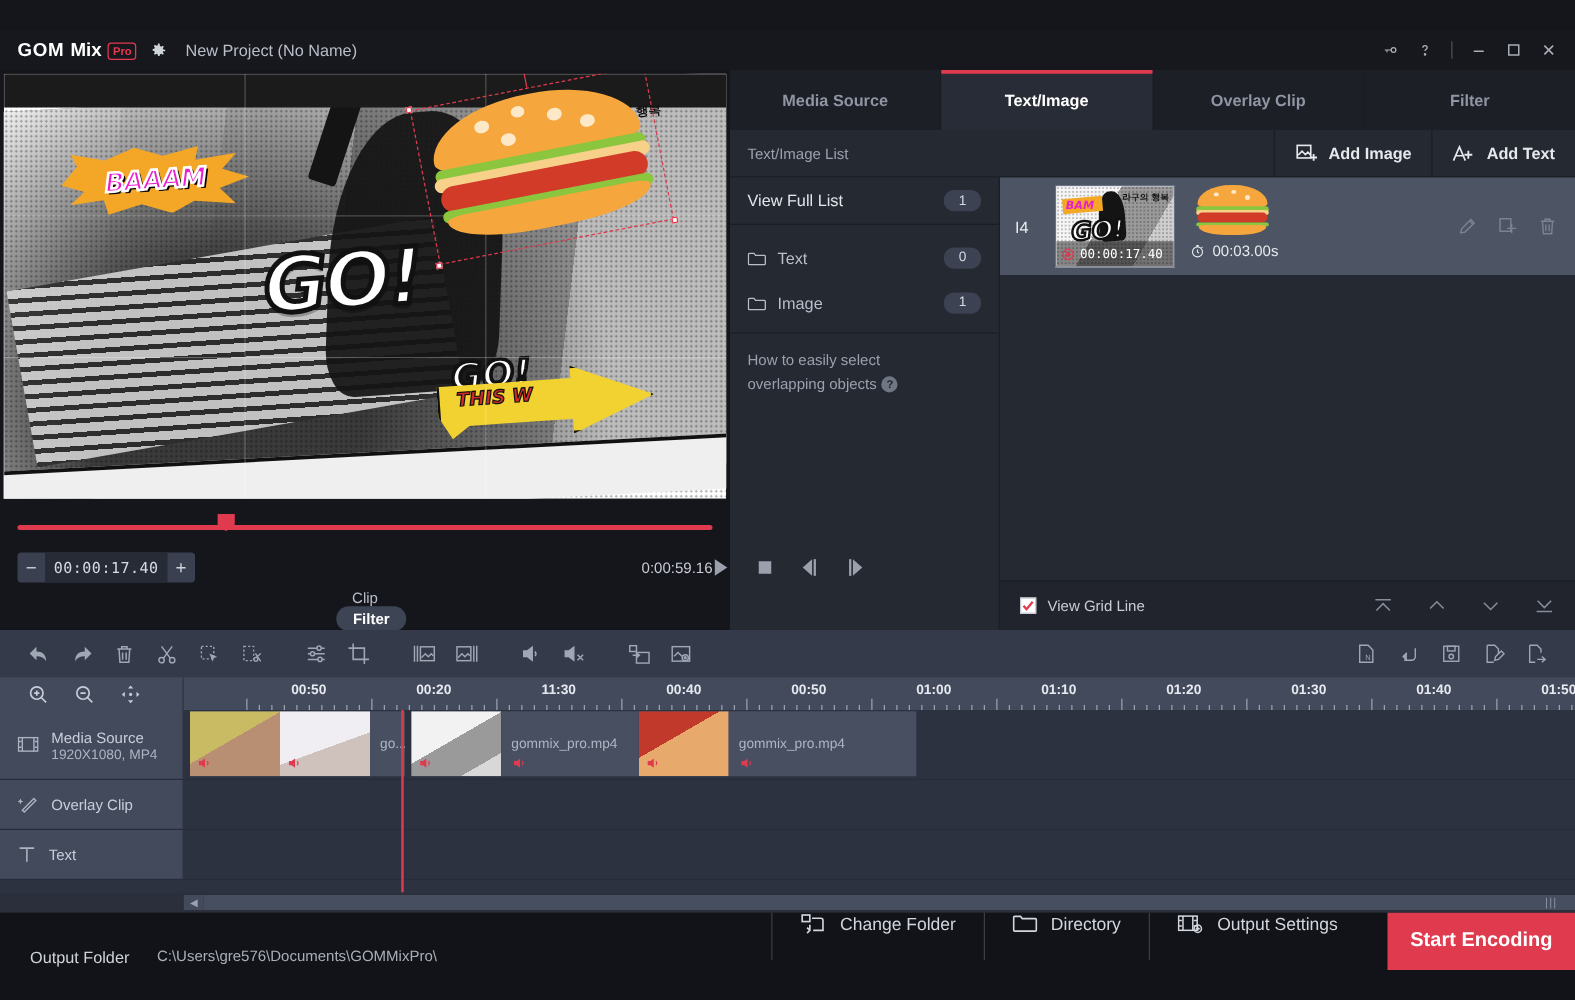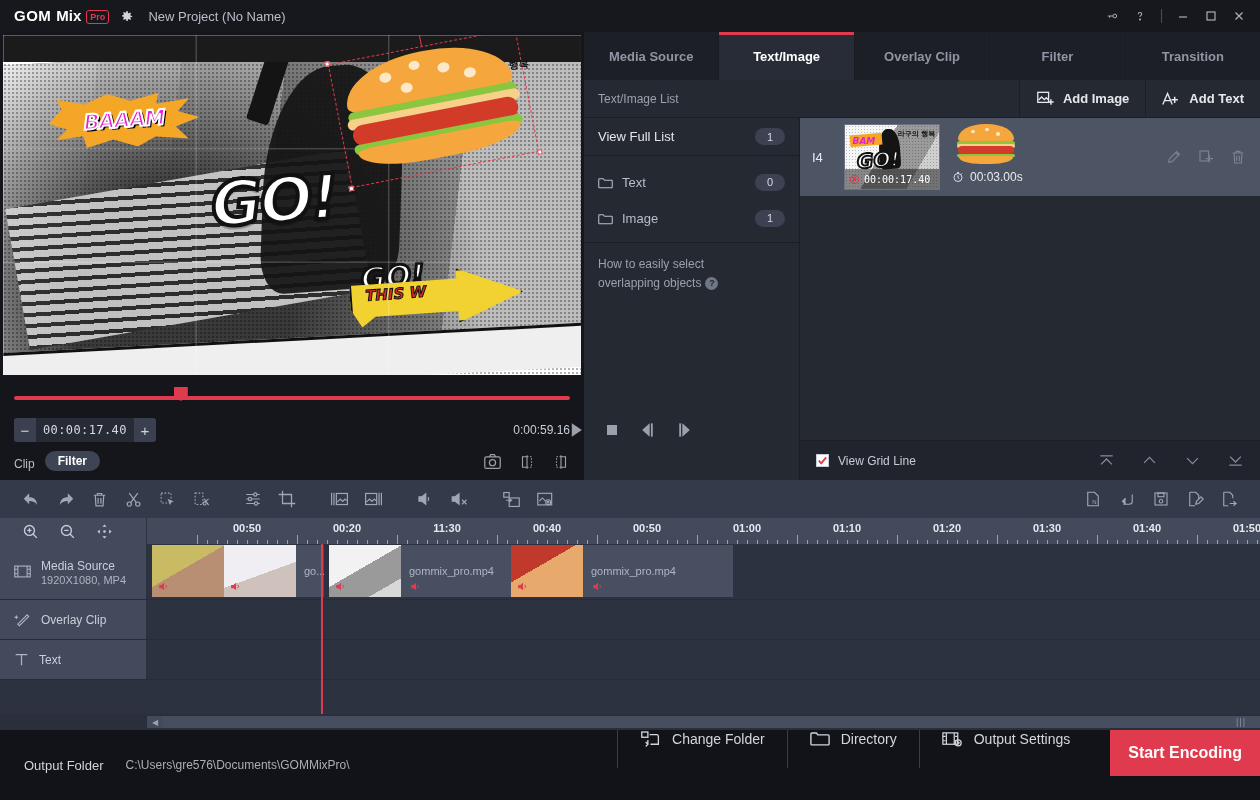--- a/index.html
+++ b/index.html
@@ -6,21 +6,21 @@
   html,body{ background:#14161b; }
   body{
     width:1260px; height:800px; overflow:hidden;
     font-family:"Liberation Sans", sans-serif;
     color:#c8ccd6; font-size:13px;
     -webkit-font-smoothing:antialiased;
   }
   .app{ width:1260px; height:800px; position:relative; display:flex; flex-direction:column; background:#14161b; }
 
   
-  .titlebar{ height:32px; background:#16181d; display:flex; align-items:center; padding:0 8px 0 14px; flex:0 0 32px; }
+  .titlebar{ height:32px; background:#16181d; display:flex; align-items:center; padding:0 8px 0 14px; flex:0 0 32px;margin-top:24px; }
   .logo{ display:flex; align-items:baseline; gap:5px; }
   .logo .gom{ font-weight:bold; font-size:15px; color:#ffffff; letter-spacing:.5px; }
   .logo .mix{ font-weight:bold; font-size:15px; color:#ffffff; }
   .logo .pro{ font-size:9px; font-weight:bold; color:#e8384f; border:1px solid #e8384f; border-radius:3px; padding:0 3px; line-height:12px; position:relative; top:-1px;}
   .gear{ margin-left:10px; color:#cfd3da; display:flex; align-items:center; }
   .proj-title{ margin-left:14px; color:#b9bec9; font-size:13px; }
   .tb-right{ margin-left:auto; display:flex; align-items:center; gap:2px; }
   .tb-btn{ width:26px; height:26px; display:flex; align-items:center; justify-content:center; color:#a9aeb8; }
   .tb-sep{ width:1px; height:14px; background:#4a4f59; margin:0 6px; }
 
@@ -110,21 +110,21 @@
   .seek-bar{ position:absolute; left:0; right:0; top:9px; height:4px; background:#e03a4e; border-radius:2px; }
   .seek-head{ position:absolute; top:0; left:30%; width:14px; height:14px; margin-left:-7px;
     background:#e03a4e; clip-path:polygon(0 0,100% 0,100% 62%,50% 100%,0 62%); }
   .tr-row{ display:flex; align-items:center; margin-top:6px; height:30px; }
   .time-spin{ display:flex; align-items:center; background:#3a4050; border-radius:3px; height:24px; overflow:hidden; }
   .time-spin .pm{ width:22px; height:24px; display:flex; align-items:center; justify-content:center; color:#cfd3da; font-size:15px; }
   .time-spin .val{ background:#262b36; color:#d6dae2; font-size:12px; padding:0 7px; line-height:24px; letter-spacing:.4px; font-family:"DejaVu Sans Mono", monospace;}
   .playbtns{ position:absolute; left:0; right:0; display:flex; justify-content:center; gap:16px; pointer-events:none; }
   .playbtns > *{ pointer-events:auto; }
   .total{ margin-left:auto; color:#c8ccd6; font-size:12px; }
-  .tr-row2{ display:flex; align-items:flex-end; margin-top:2px; height:24px; }
+  .tr-row2{ display:flex; align-items:center; margin-top:2px; height:24px;flex-direction:column; }
   .clip-lbl{ color:#b8bdc8; font-size:12px; }
   .proj-pill{ margin-left:10px; background:#3d4453; border-radius:11px; padding:3px 13px; color:#fff; font-size:12px; font-weight:bold; }
   .snapbtns{ margin-left:auto; display:flex; gap:16px; color:#9aa0ac; }
 
   
   .right{ width:676px; height:448px; background:#21242c; display:flex; flex-direction:column; }
   .tabs{ display:flex; height:48px; background:#21242c; }
   .tab{ flex:1; display:flex; align-items:center; justify-content:center; font-size:13px; font-weight:bold;
         color:#8f95a2; border-right:1px solid #191c22; background:#1c1f26; position:relative; }
   .tab:last-child{ border-right:none; }
@@ -368,21 +368,20 @@
         </div>
       </div>
     </div>
 
     <div class="right">
       <div class="tabs">
         <div class="tab">Media Source</div>
         <div class="tab active">Text/Image</div>
         <div class="tab">Overlay Clip</div>
         <div class="tab">Filter</div>
-        <div class="tab">Transition</div>
       </div>
 
       <div class="subbar">
         <span class="lbl">Text/Image List</span>
         <div class="acts">
           <div class="act">
             <span>
                 <svg width="19" height="17" viewBox="0 0 24 22" fill="none" stroke="currentColor" stroke-width="1.7">
                   <rect x="2" y="3" width="14" height="13"></rect>
                   <path d="M3 13l4-4 3.5 3.5L13 10l3 3"></path>

